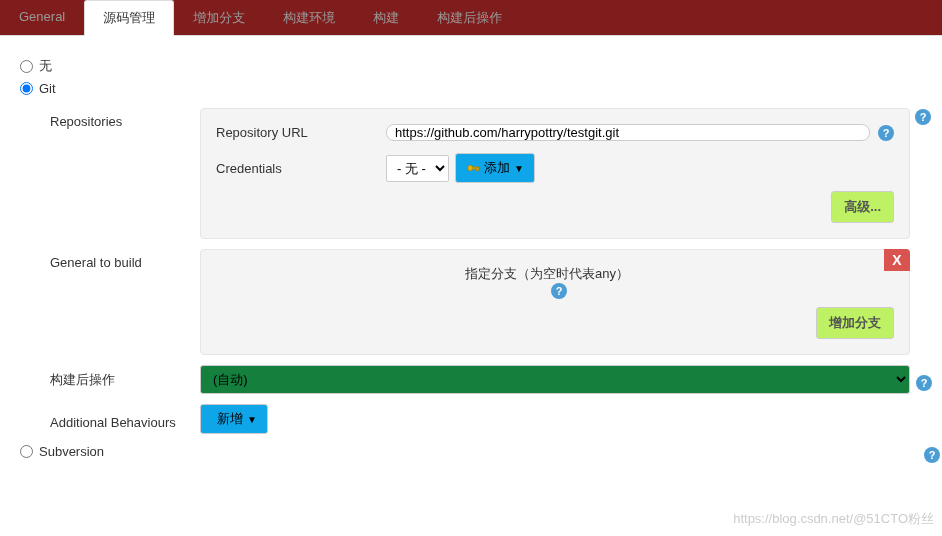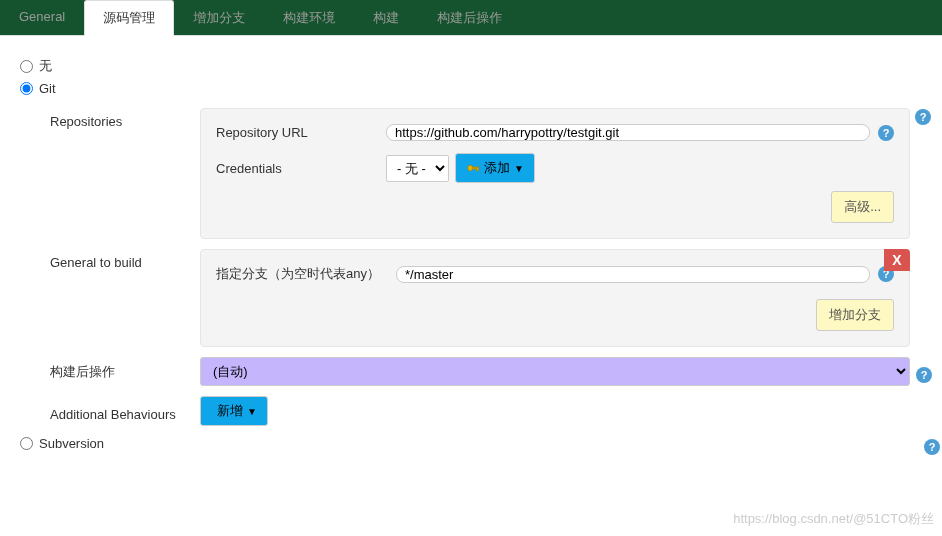--- a/index.html
+++ b/index.html
@@ -1,39 +1,39 @@
 <!DOCTYPE html>
 <html><head>
 <meta charset="utf-8">
 <style>
 * { box-sizing: border-box; margin: 0; padding: 0; }
 body { font-family: Arial, "Microsoft YaHei", sans-serif; font-size: 13px; color: #333; background: #fff; width: 942px; }
-.tabs { display: flex; border-bottom: 1px solid #ddd; background: #14532d; }
+.tabs { display: flex; border-bottom: 1px solid #ddd; background: #7f1d1d; }
 .tab { padding: 8px 18px; color: #999; cursor: pointer; border: 1px solid transparent; border-bottom: none; }
 .tab.active { background: #fff; color: #333; border: 1px solid #ddd; border-bottom: 1px solid #fff; margin-bottom: -1px; border-radius: 3px 3px 0 0; }
 .content { padding: 15px 10px 10px 20px; }
 .radio-row { display: flex; align-items: center; margin: 6px 0; }
 .radio-row input[type=radio] { margin-right: 6px; }
 .section { margin-left: 30px; margin-top: 12px; }
 .field-row { display: flex; align-items: flex-start; margin-bottom: 10px; }
 .field-label { width: 150px; padding-top: 6px; color: #333; flex-shrink: 0; }
 .field-body { flex: 1; background: #f4f4f4; border: 1px solid #e5e5e5; border-radius: 4px; padding: 15px; position: relative; margin-right: 22px; }
 .inner-row { display: flex; align-items: center; margin-bottom: 12px; }
 .inner-label { width: 170px; color: #333; }
 .text-input { flex: 1; padding: 0 8px; border: 1px solid #ccc; border-radius: 8px; font-size: 13px; }
 .select-input { padding: 4px 6px; border: 1px solid #ccc; border-radius: 2px; font-size: 13px; background: #fff; }
 .btn { display: inline-flex; align-items: center; padding: 5px 10px; background: #0ea5e9; border: 1px solid #ccc; border-radius: 3px; font-size: 13px; cursor: pointer; margin-left: 6px; }
 .btn .caret { margin-left: 4px; font-size: 10px; }
 .btn-row-right { display: flex; justify-content: flex-end; gap: 8px; margin-top: 8px; }
-.btn2 { padding: 6px 12px; background: #fef9c3; border: 1px solid #ccc; border-radius: 3px; font-size: 13px; cursor: pointer; font-weight: normal; color: #555; }
+.btn2 { padding: 6px 12px; background: #bef264; border: 1px solid #ccc; border-radius: 3px; font-size: 13px; cursor: pointer; font-weight: bold; color: #555; }
 .help-icon { position: absolute; right: -22px; width: 16px; height: 16px; border-radius: 50%; background: #4b9dd4; color: #fff; font-size: 11px; font-weight: bold; display: flex; align-items: center; justify-content: center; cursor: pointer; }
 .help-beside { width: 16px; height: 16px; border-radius: 50%; background: #4b9dd4; color: #fff; font-size: 11px; font-weight: bold; display: flex; align-items: center; justify-content: center; cursor: pointer; margin-top: 6px; }
 .del-btn { position: absolute; top: -1px; right: -1px; width: 26px; height: 22px; background: #d9534f; border-radius: 0 4px 0 0; color: #fff; display: flex; align-items: center; justify-content: center; cursor: pointer; font-weight: bold; font-size: 14px; }
 .key-icon { width: 14px; height: 14px; margin-right: 4px; display: inline-block; }
-.wide-select { width: 100%; padding: 5px 8px; border: 1px solid #ccc; border-radius: 3px; font-size: 13px; background: #c4b5fd; }
+.wide-select { width: 100%; padding: 5px 8px; border: 1px solid #ccc; border-radius: 3px; font-size: 13px; background: #15803d; }
 .watermark { position: fixed; bottom: 8px; right: 8px; color: #ccc; font-size: 13px; pointer-events: none; }
 </style>
 </head>
 <body>
 
 <div class="tabs">
   <div class="tab">General</div>
   <div class="tab active">源码管理</div>
   <div class="tab">增加分支</div>
   <div class="tab">构建环境</div>
@@ -85,23 +85,22 @@
           </div>
         </div>
       </div>
     </div>
 
     <div class="field-row">
       <div class="field-label">General to build</div>
       <div style="flex:1; position:relative;">
         <div class="field-body">
           <div class="del-btn">X</div>
-          <div class="inner-row" style="margin-bottom:16px;">
+          <div class="inner-row" style="margin-bottom:8px;flex-direction:column;">
             <div class="inner-label" style="width:180px;">指定分支（为空时代表any）</div>
-            <input class="text-input" value="*/master" style="">
             <div class="help-beside" style="margin-left:8px;margin-top:0;">?</div>
           </div>
           <div class="btn-row-right">
             <button class="btn2">增加分支</button>
           </div>
         </div>
       </div>
     </div>
 
     <div class="field-row">

